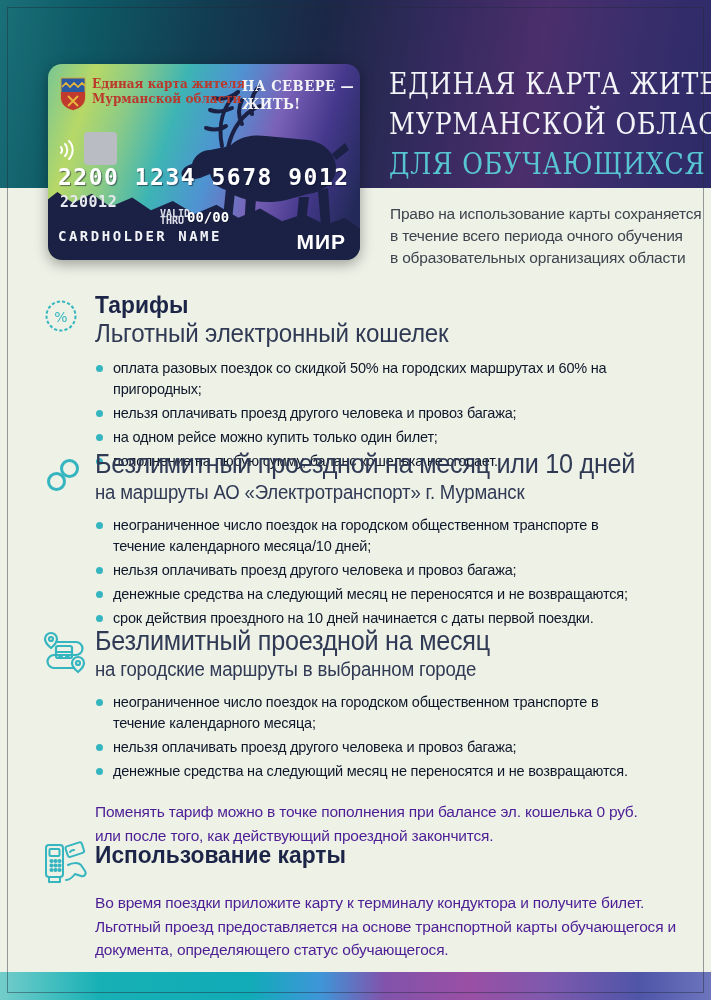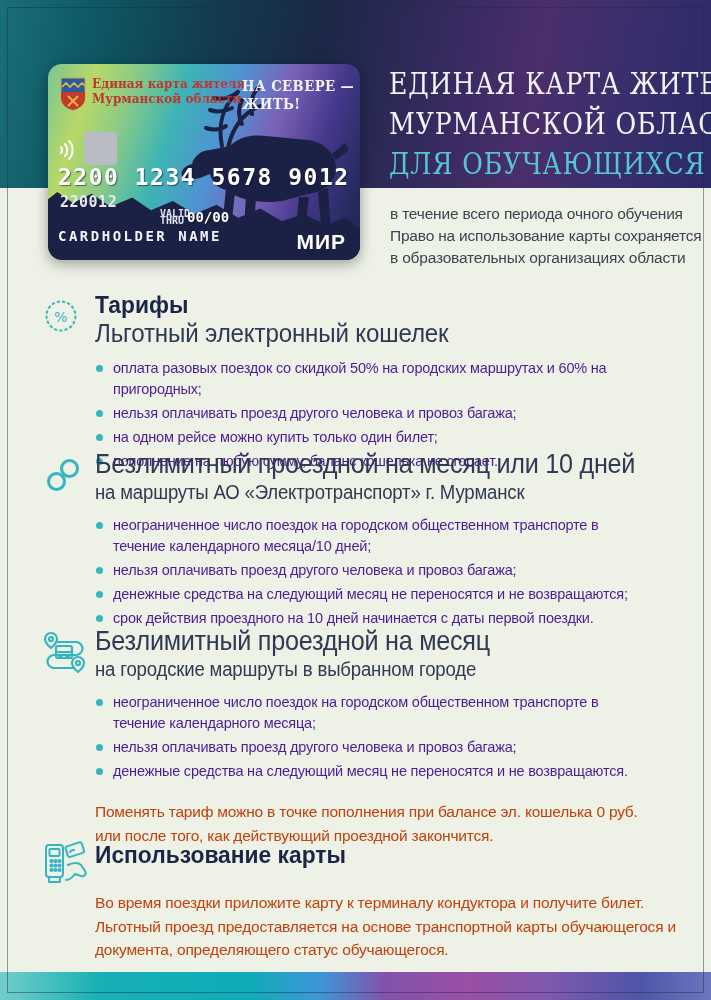--- a/index.html
+++ b/index.html
@@ -121,30 +121,30 @@
   }
   .sec-subtitle{
     font-size:20px;line-height:25px;font-weight:normal;color:#313a55;
     transform:scaleX(.93);transform-origin:left top;white-space:nowrap;
     letter-spacing:-0.2px;
   }
   .sec-subtitle.big{font-size:26px;line-height:30px;}
   .bullets{list-style:none;margin:10px 0 0 0;padding:0;}
   .bullets li{
     position:relative;padding-left:18px;margin:0 0 3px 0;
-    font-size:14.5px;line-height:21px;color:#4c1d95;letter-spacing:-0.2px;
+    font-size:14.5px;line-height:21px;color:#0f172a;letter-spacing:-0.2px;
   }
   .bullets li.two-line{max-width:522px;}
   .bullets li::before{
     content:"";position:absolute;left:1px;top:7px;width:7px;height:7px;
     border-radius:50%;background:#35b5bf;
   }
   .note-par{margin-top:18px;}
   .note-par .pline, .sec-par .pline{
-    font-size:15.5px;line-height:23.5px;color:#c2410c;letter-spacing:-0.2px;
+    font-size:15.5px;line-height:23.5px;color:#4c1d95;letter-spacing:-0.2px;
     white-space:nowrap;
   }
   .sec-par{margin-top:23px;}
   #section-1{top:291px;}
   #section-2{top:448px;}
   #section-3{top:625px;}
   #section-4{top:841px;}
   #section-4 .sec-icon{top:0;}
   svg{display:block;}
 </style>
@@ -153,22 +153,22 @@
 
 <div class="header-band"></div>
 
 <div class="hero-title">
   <div class="line">ЕДИНАЯ КАРТА ЖИТЕЛЯ</div>
   <div class="line">МУРМАНСКОЙ ОБЛАСТИ</div>
   <div class="line accent">ДЛЯ ОБУЧАЮЩИХСЯ</div>
 </div>
 
 <div class="hero-note">
+  <div class="nline">Право на использование карты сохраняется</div>
   <div class="nline">в течение всего периода очного обучения</div>
-  <div class="nline">Право на использование карты сохраняется</div>
   <div class="nline">в образовательных организациях области</div>
 </div>
 
 <div class="bank-card">
 
   <svg class="reindeer" width="190" height="168" viewBox="0 0 190 168">
     <g stroke="#1b2145" stroke-width="4" fill="none" stroke-linecap="round">
       <path d="M56,62 C52,42 56,22 72,8"></path>
       <path d="M72,8 C64,14 56,16 48,14"></path>
       <path d="M66,24 C58,28 50,28 44,26"></path>

